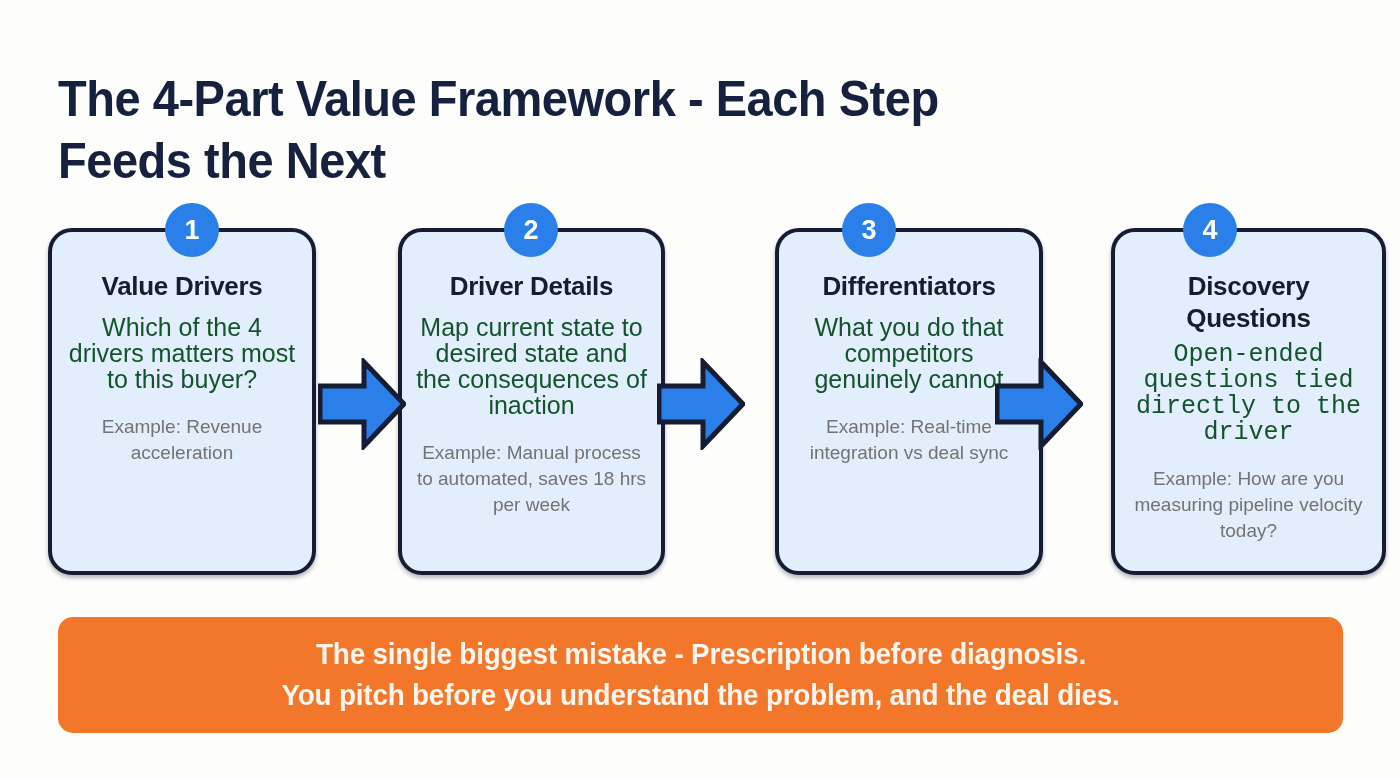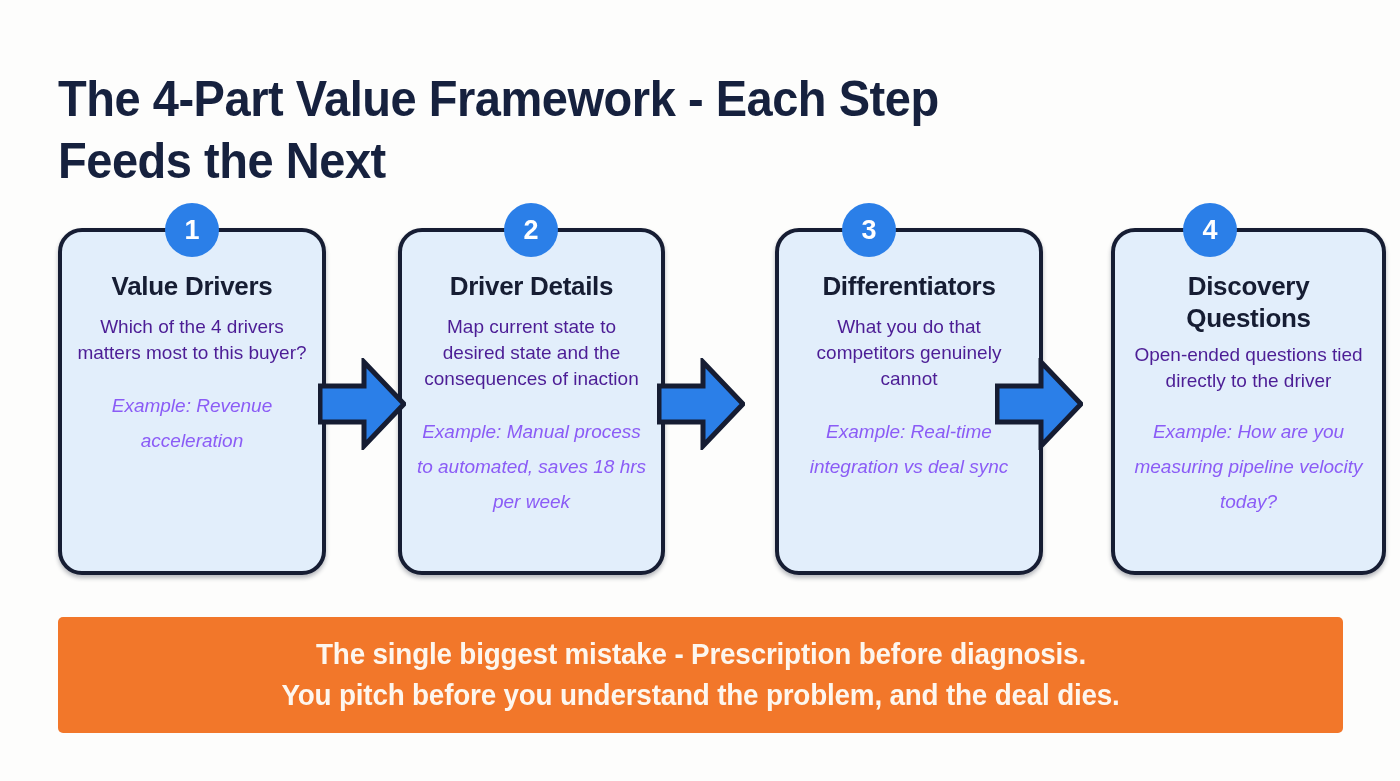--- a/index.html
+++ b/index.html
@@ -36,49 +36,48 @@
     height:347px;
     box-sizing:border-box;
     background:#e2eefb;
     border:4px solid #161d33;
     border-radius:24px;
     box-shadow:0 3px 4px rgba(20,25,45,0.30);
     padding:38px 14px 10px 14px;
     text-align:center;
     z-index:2;
   }
-  .card-1{left:58px;width:268px;}
+  .card-1{left:48px;width:268px;}
   .card-2{left:398px;width:267px;}
   .card-3{left:775px;width:268px;}
   .card-4{left:1111px;width:275px;}
 
   .card-title{
     font-size:26px;
     font-weight:bold;
     color:#161d33;
     line-height:32px;
     letter-spacing:-0.3px;
     margin:0 0 12px 0;
   }
   .card-body{
-    font-size:19px;
+    font-size:25px;
     line-height:26px;
-    color:#4c1d95;
+    color:#14532d;
     margin:0 0 22px 0;
   }
   .card-example{
     font-size:19px;
-    line-height:35px;
-    color:#8b5cf6;
-    font-style:italic;
+    line-height:26px;
+    color:#737373;
     margin:0;
   }
   
   .card-4 .card-title{margin-bottom:8px;}
-  .card-4 .card-body{margin-bottom:20px;}
+  .card-4 .card-body{margin-bottom:20px;font-family:Liberation Mono, monospace;}
 
   
   .badge{
     position:absolute;
     width:54px;height:54px;
     border-radius:50%;
     background:#2b7fe8;
     color:#ffffff;
     font-size:27px;
     font-weight:bold;
@@ -102,21 +101,21 @@
   .arrow-1{left:318px;}
   .arrow-2{left:657px;}
   .arrow-3{left:995px;}
 
   
   .banner{
     position:absolute;
     left:58px;top:617px;
     width:1285px;height:116px;
     background:#f2772a;
-    border-radius:5px;
+    border-radius:15px;
     display:flex;
     flex-direction:column;
     align-items:center;
     justify-content:center;
     color:#fdf6ee;
     text-align:center;
   }
   .banner-line{
     display:block;
     font-size:29px;

